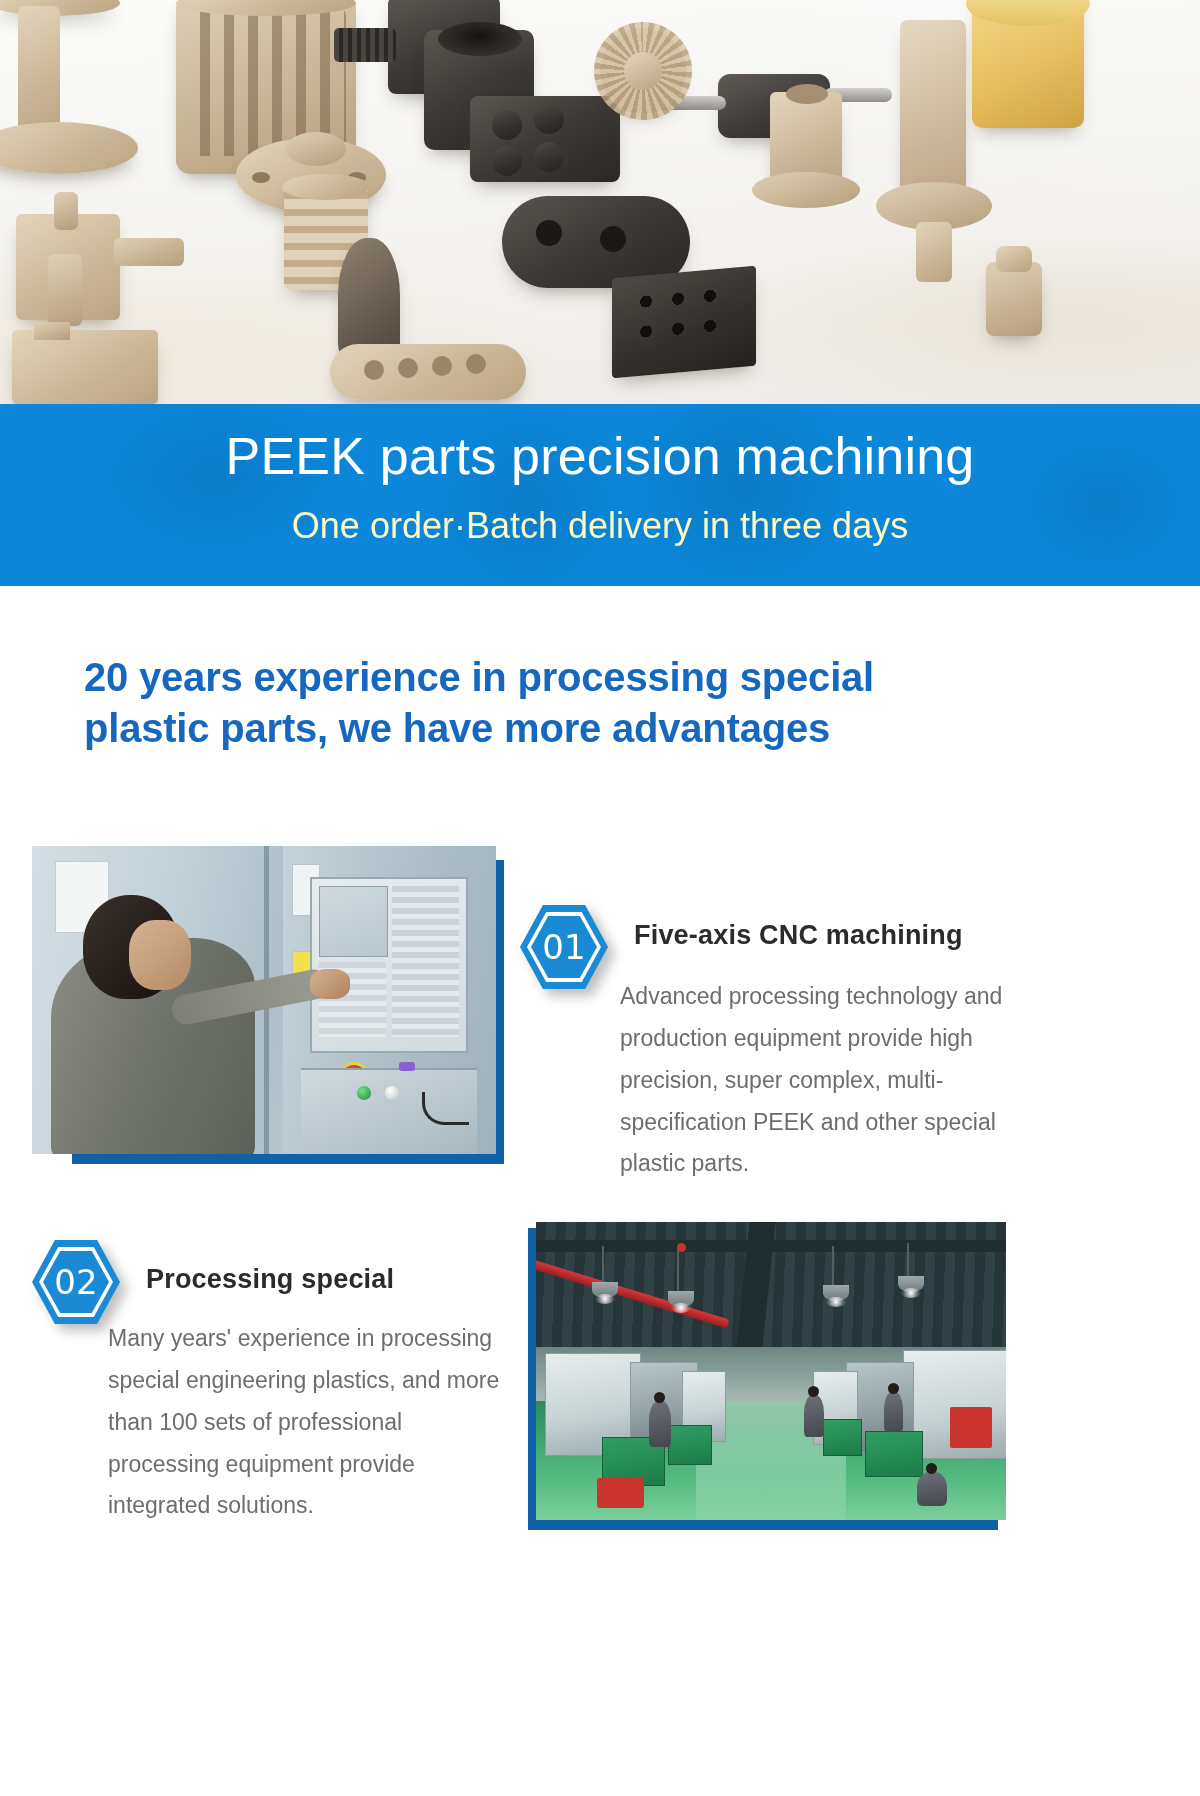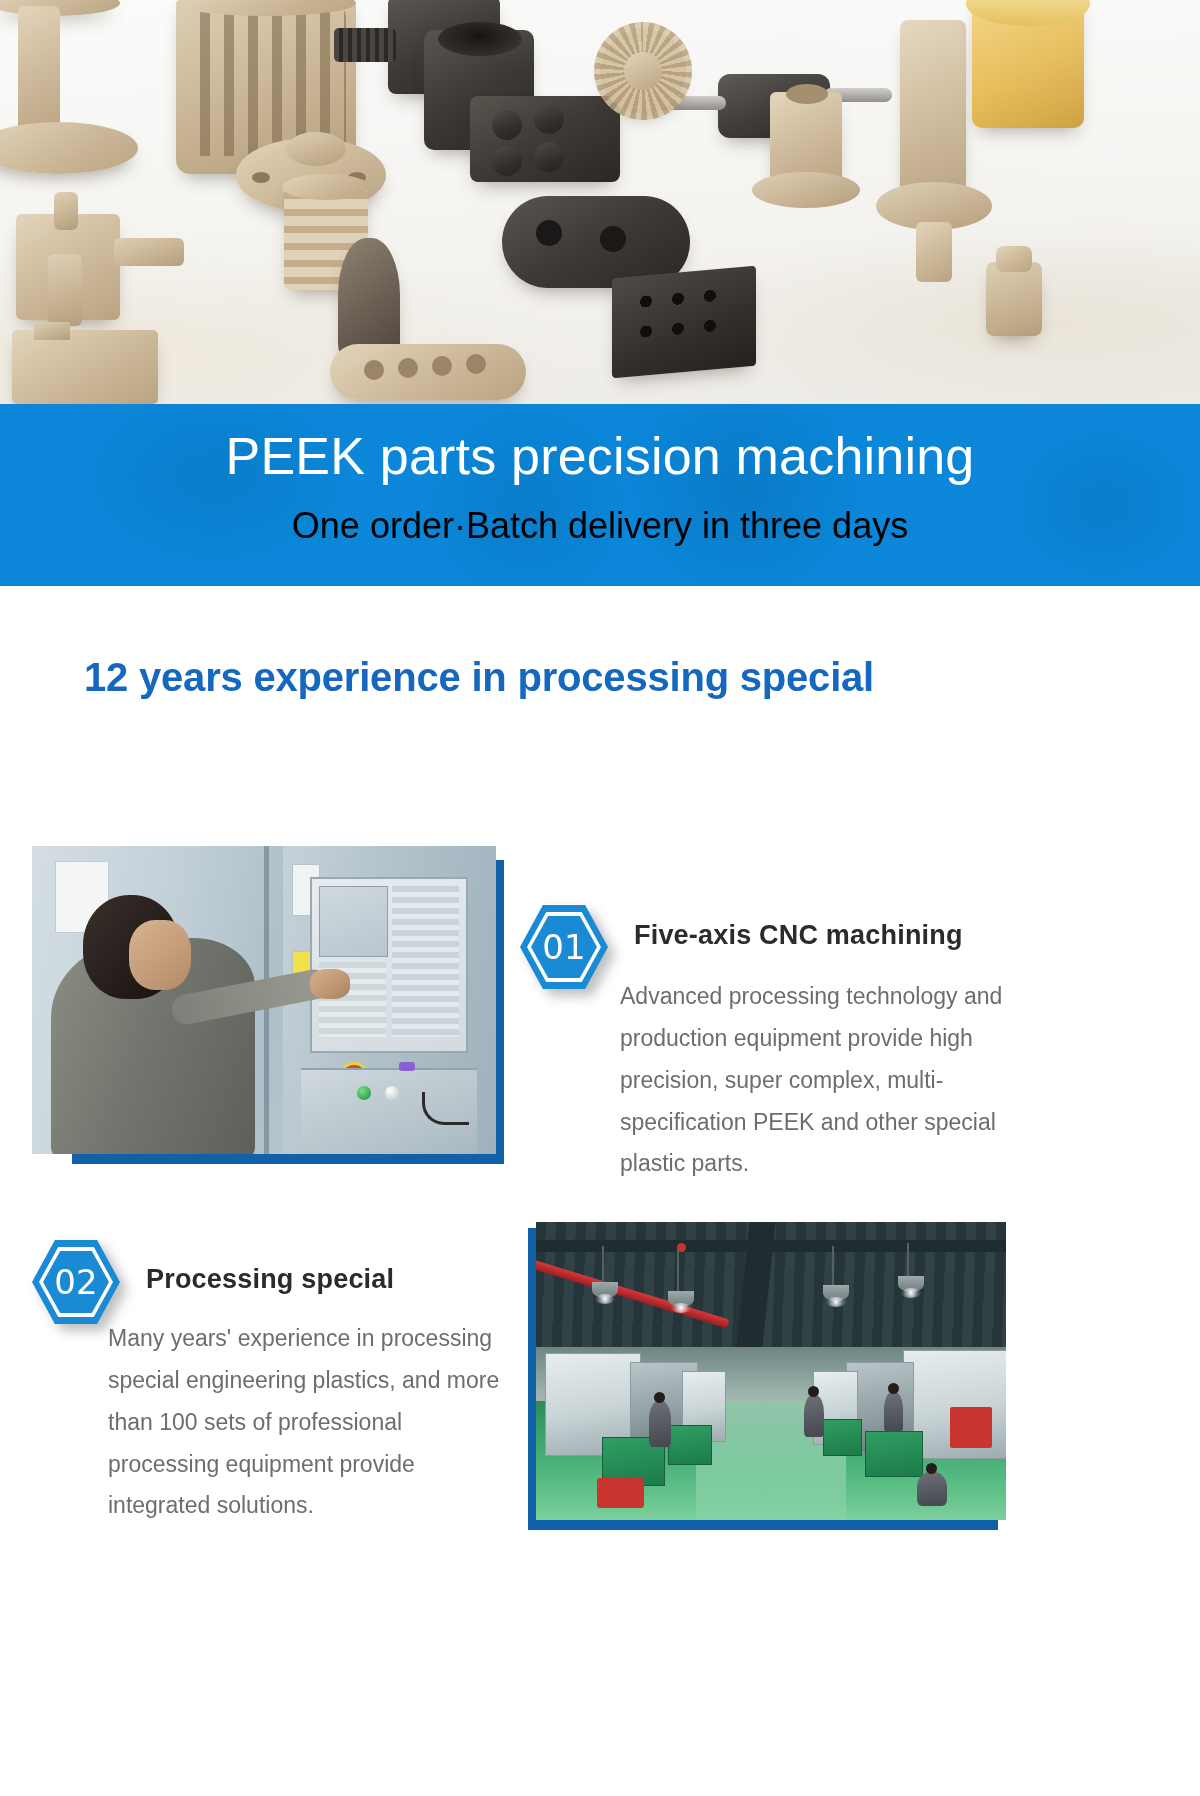--- a/index.html
+++ b/index.html
@@ -46,21 +46,21 @@
       radial-gradient(ellipse 14% 90% at 62% 45%, #073f6d 0%, rgba(7,63,109,0) 70%),
       radial-gradient(ellipse 11% 60% at 92% 55%, #0a4f86 0%, rgba(10,79,134,0) 70%);
   }
   .banner-inner{position:relative;z-index:2;text-align:center;}
   .banner-title{
     color:#ffffff;font-size:52px;font-weight:400;
     letter-spacing:.2px;line-height:1;padding-top:26px;
     white-space:nowrap;
   }
   .banner-sub{
-    color:#000000;font-size:36px;font-weight:400;
+    color:#fef9c3;font-size:36px;font-weight:400;
     line-height:1;padding-top:26px;white-space:nowrap;
   }
 
   
   .sec-head{
     position:absolute;left:84px;top:652px;width:1000px;
     color:#1668bf;font-size:40px;font-weight:bold;
     line-height:1.28;letter-spacing:-.2px;
   }
 
@@ -278,21 +278,22 @@
 
 <div class="banner">
   <div class="banner-ghost"></div>
   <div class="banner-inner">
     <div class="banner-title">PEEK parts precision machining</div>
     <div class="banner-sub">One order·Batch delivery in three days</div>
   </div>
 </div>
 
 <div class="sec-head">
-  <div>12 years experience in processing special</div>
+  <div>20 years experience in processing special</div>
+  <div>plastic parts, we have more advantages</div>
 </div>
 
 <div class="photo-wrap" id="cnc-wrap">
   <div class="accent" id="cnc-bar-b"></div>
   <div class="accent" id="cnc-bar-r"></div>
   <div class="photo" id="cnc-photo">
     <div class="cnc-scene"></div>
     <div class="cnc-cabinet"></div>
     <div class="cnc-doorline"></div>
     <div class="cnc-paper"></div>

